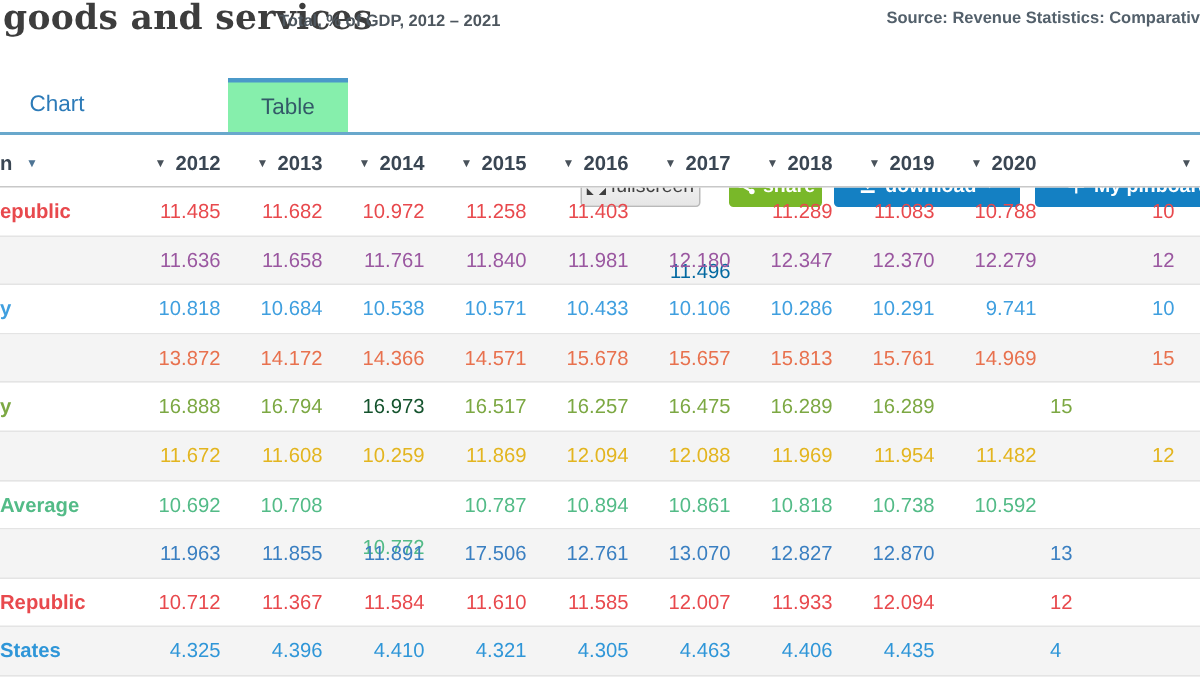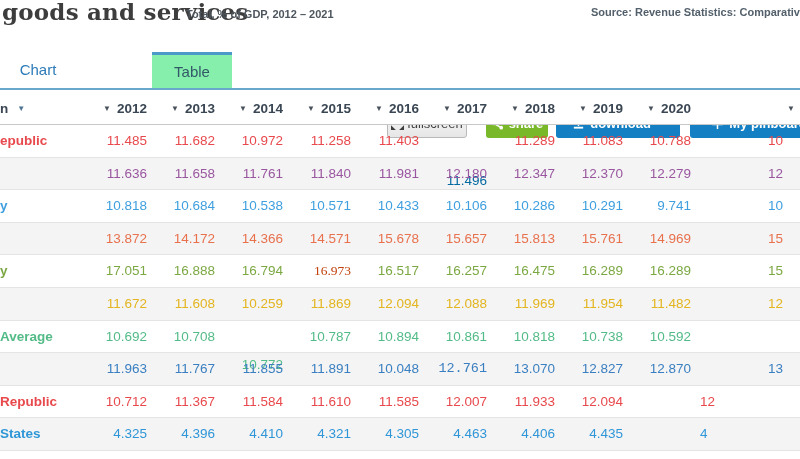--- a/index.html
+++ b/index.html
@@ -194,24 +194,23 @@
       <div class="cell" style="color: rgb(232, 113, 78);">14.571</div>
       <div class="cell" style="color: rgb(232, 113, 78);">15.678</div>
       <div class="cell" style="color: rgb(232, 113, 78);">15.657</div>
       <div class="cell" style="color: rgb(232, 113, 78);">15.813</div>
       <div class="cell" style="color: rgb(232, 113, 78);">15.761</div>
       <div class="cell" style="color: rgb(232, 113, 78);">14.969</div>
       <div class="cell last" style="color: rgb(232, 113, 78);">15</div>
     </div>
     <div class="trow">
       <div class="labelcell" style="color: rgb(124, 168, 67);">y</div>
-      <div class="cell" style="color: rgb(124, 168, 67);">17.051</div>
       <div class="cell" style="color: rgb(124, 168, 67);">16.888</div>
       <div class="cell" style="color: rgb(124, 168, 67);">16.794</div>
-      <div class="cell" style="color: #c2410c; font-family: Liberation Serif, serif;">16.973</div>
+      <div class="cell" style="color: #14532d;">16.973</div>
       <div class="cell" style="color: rgb(124, 168, 67);">16.517</div>
       <div class="cell" style="color: rgb(124, 168, 67);">16.257</div>
       <div class="cell" style="color: rgb(124, 168, 67);">16.475</div>
       <div class="cell" style="color: rgb(124, 168, 67);">16.289</div>
       <div class="cell" style="color: rgb(124, 168, 67);">16.289</div>
       <div class="cell last" style="color: rgb(124, 168, 67);">15</div>
     </div>
     <div class="trow alt">
       <div class="labelcell" style="color: rgb(227, 181, 31);"></div>
       <div class="cell" style="color: rgb(227, 181, 31);">11.672</div>
@@ -234,25 +233,24 @@
       <div class="cell" style="color: rgb(83, 187, 135);">10.894</div>
       <div class="cell" style="color: rgb(83, 187, 135);">10.861</div>
       <div class="cell" style="color: rgb(83, 187, 135);">10.818</div>
       <div class="cell" style="color: rgb(83, 187, 135);">10.738</div>
       <div class="cell" style="color: rgb(83, 187, 135);">10.592</div>
       <div class="cell last" style="color: rgb(83, 187, 135);"></div>
     </div>
     <div class="trow alt">
       <div class="labelcell" style="color: rgb(58, 127, 193);"></div>
       <div class="cell" style="color: rgb(58, 127, 193);">11.963</div>
-      <div class="cell" style="color: rgb(58, 127, 193);">11.767</div>
       <div class="cell" style="color: rgb(58, 127, 193);">11.855</div>
       <div class="cell" style="color: rgb(58, 127, 193);">11.891</div>
-      <div class="cell" style="color: rgb(58, 127, 193);">10.048</div>
-      <div class="cell" style="color: rgb(58, 127, 193); font-family: Liberation Mono, monospace;">12.761</div>
+      <div class="cell" style="color: rgb(58, 127, 193);">17.506</div>
+      <div class="cell" style="color: rgb(58, 127, 193);">12.761</div>
       <div class="cell" style="color: rgb(58, 127, 193);">13.070</div>
       <div class="cell" style="color: rgb(58, 127, 193);">12.827</div>
       <div class="cell" style="color: rgb(58, 127, 193);">12.870</div>
       <div class="cell last" style="color: rgb(58, 127, 193);">13</div>
     </div>
     <div class="trow">
       <div class="labelcell" style="color: rgb(232, 73, 77);">Republic</div>
       <div class="cell" style="color: rgb(232, 73, 77);">10.712</div>
       <div class="cell" style="color: rgb(232, 73, 77);">11.367</div>
       <div class="cell" style="color: rgb(232, 73, 77);">11.584</div>

